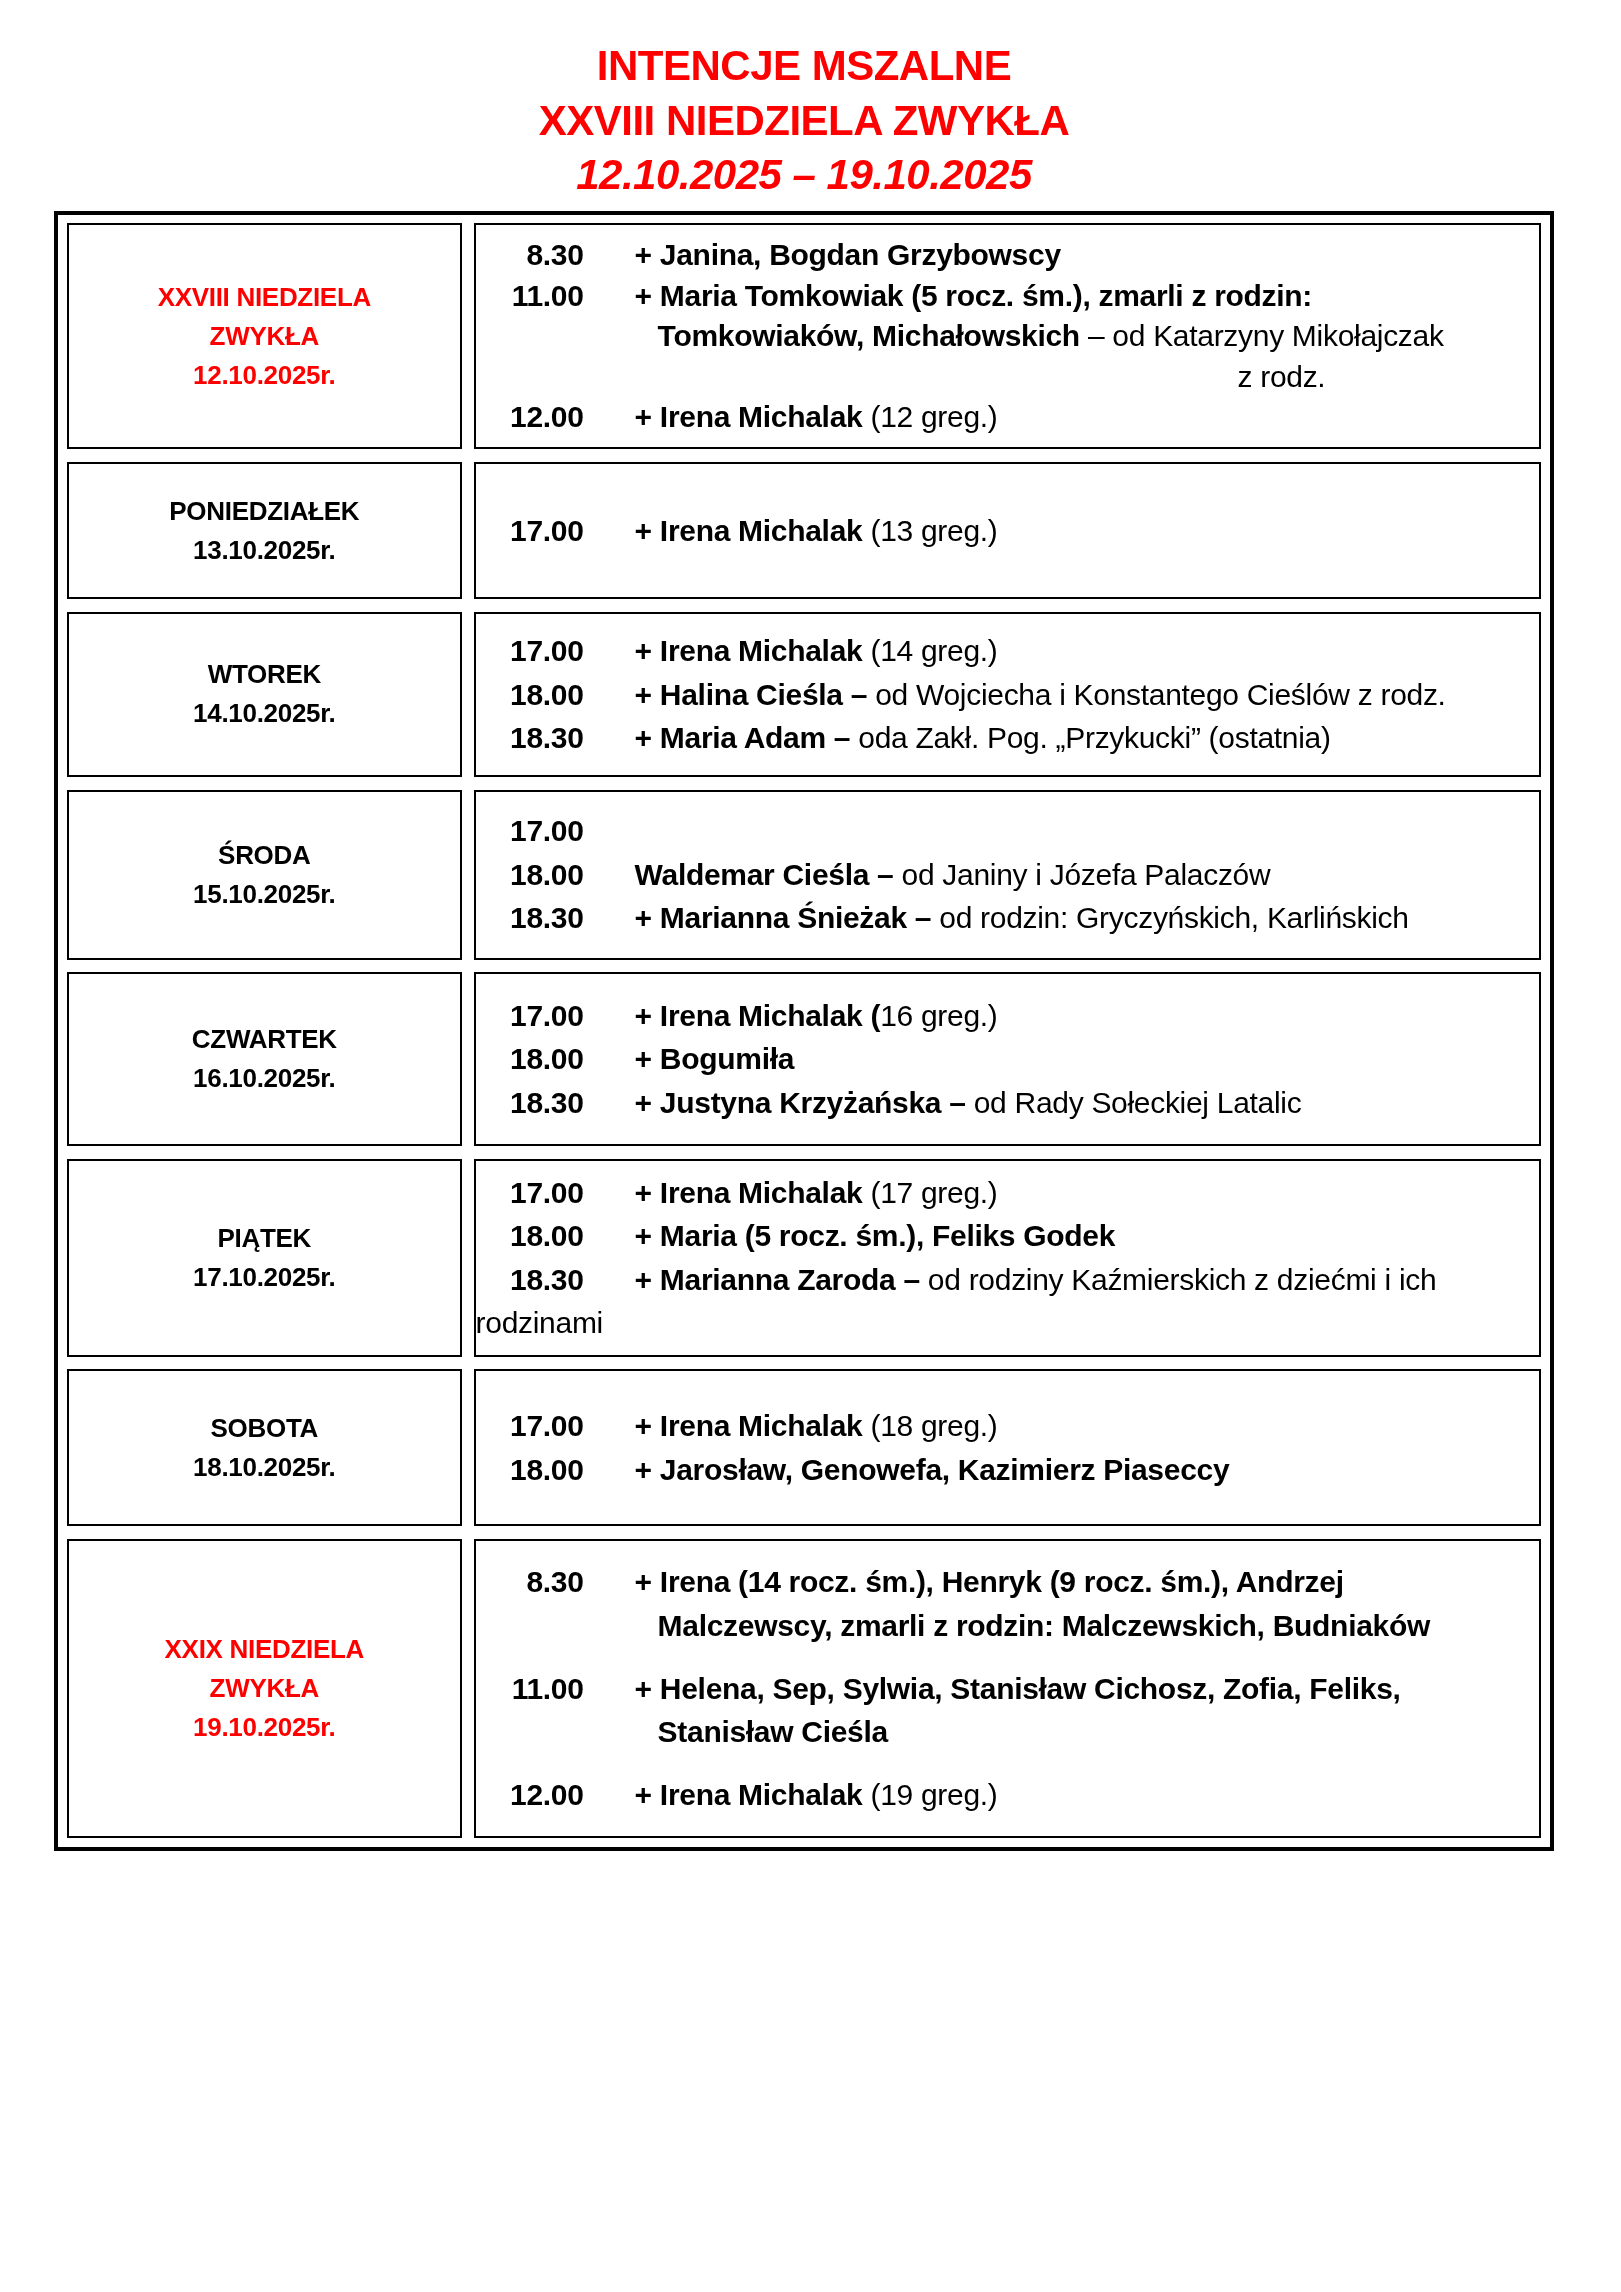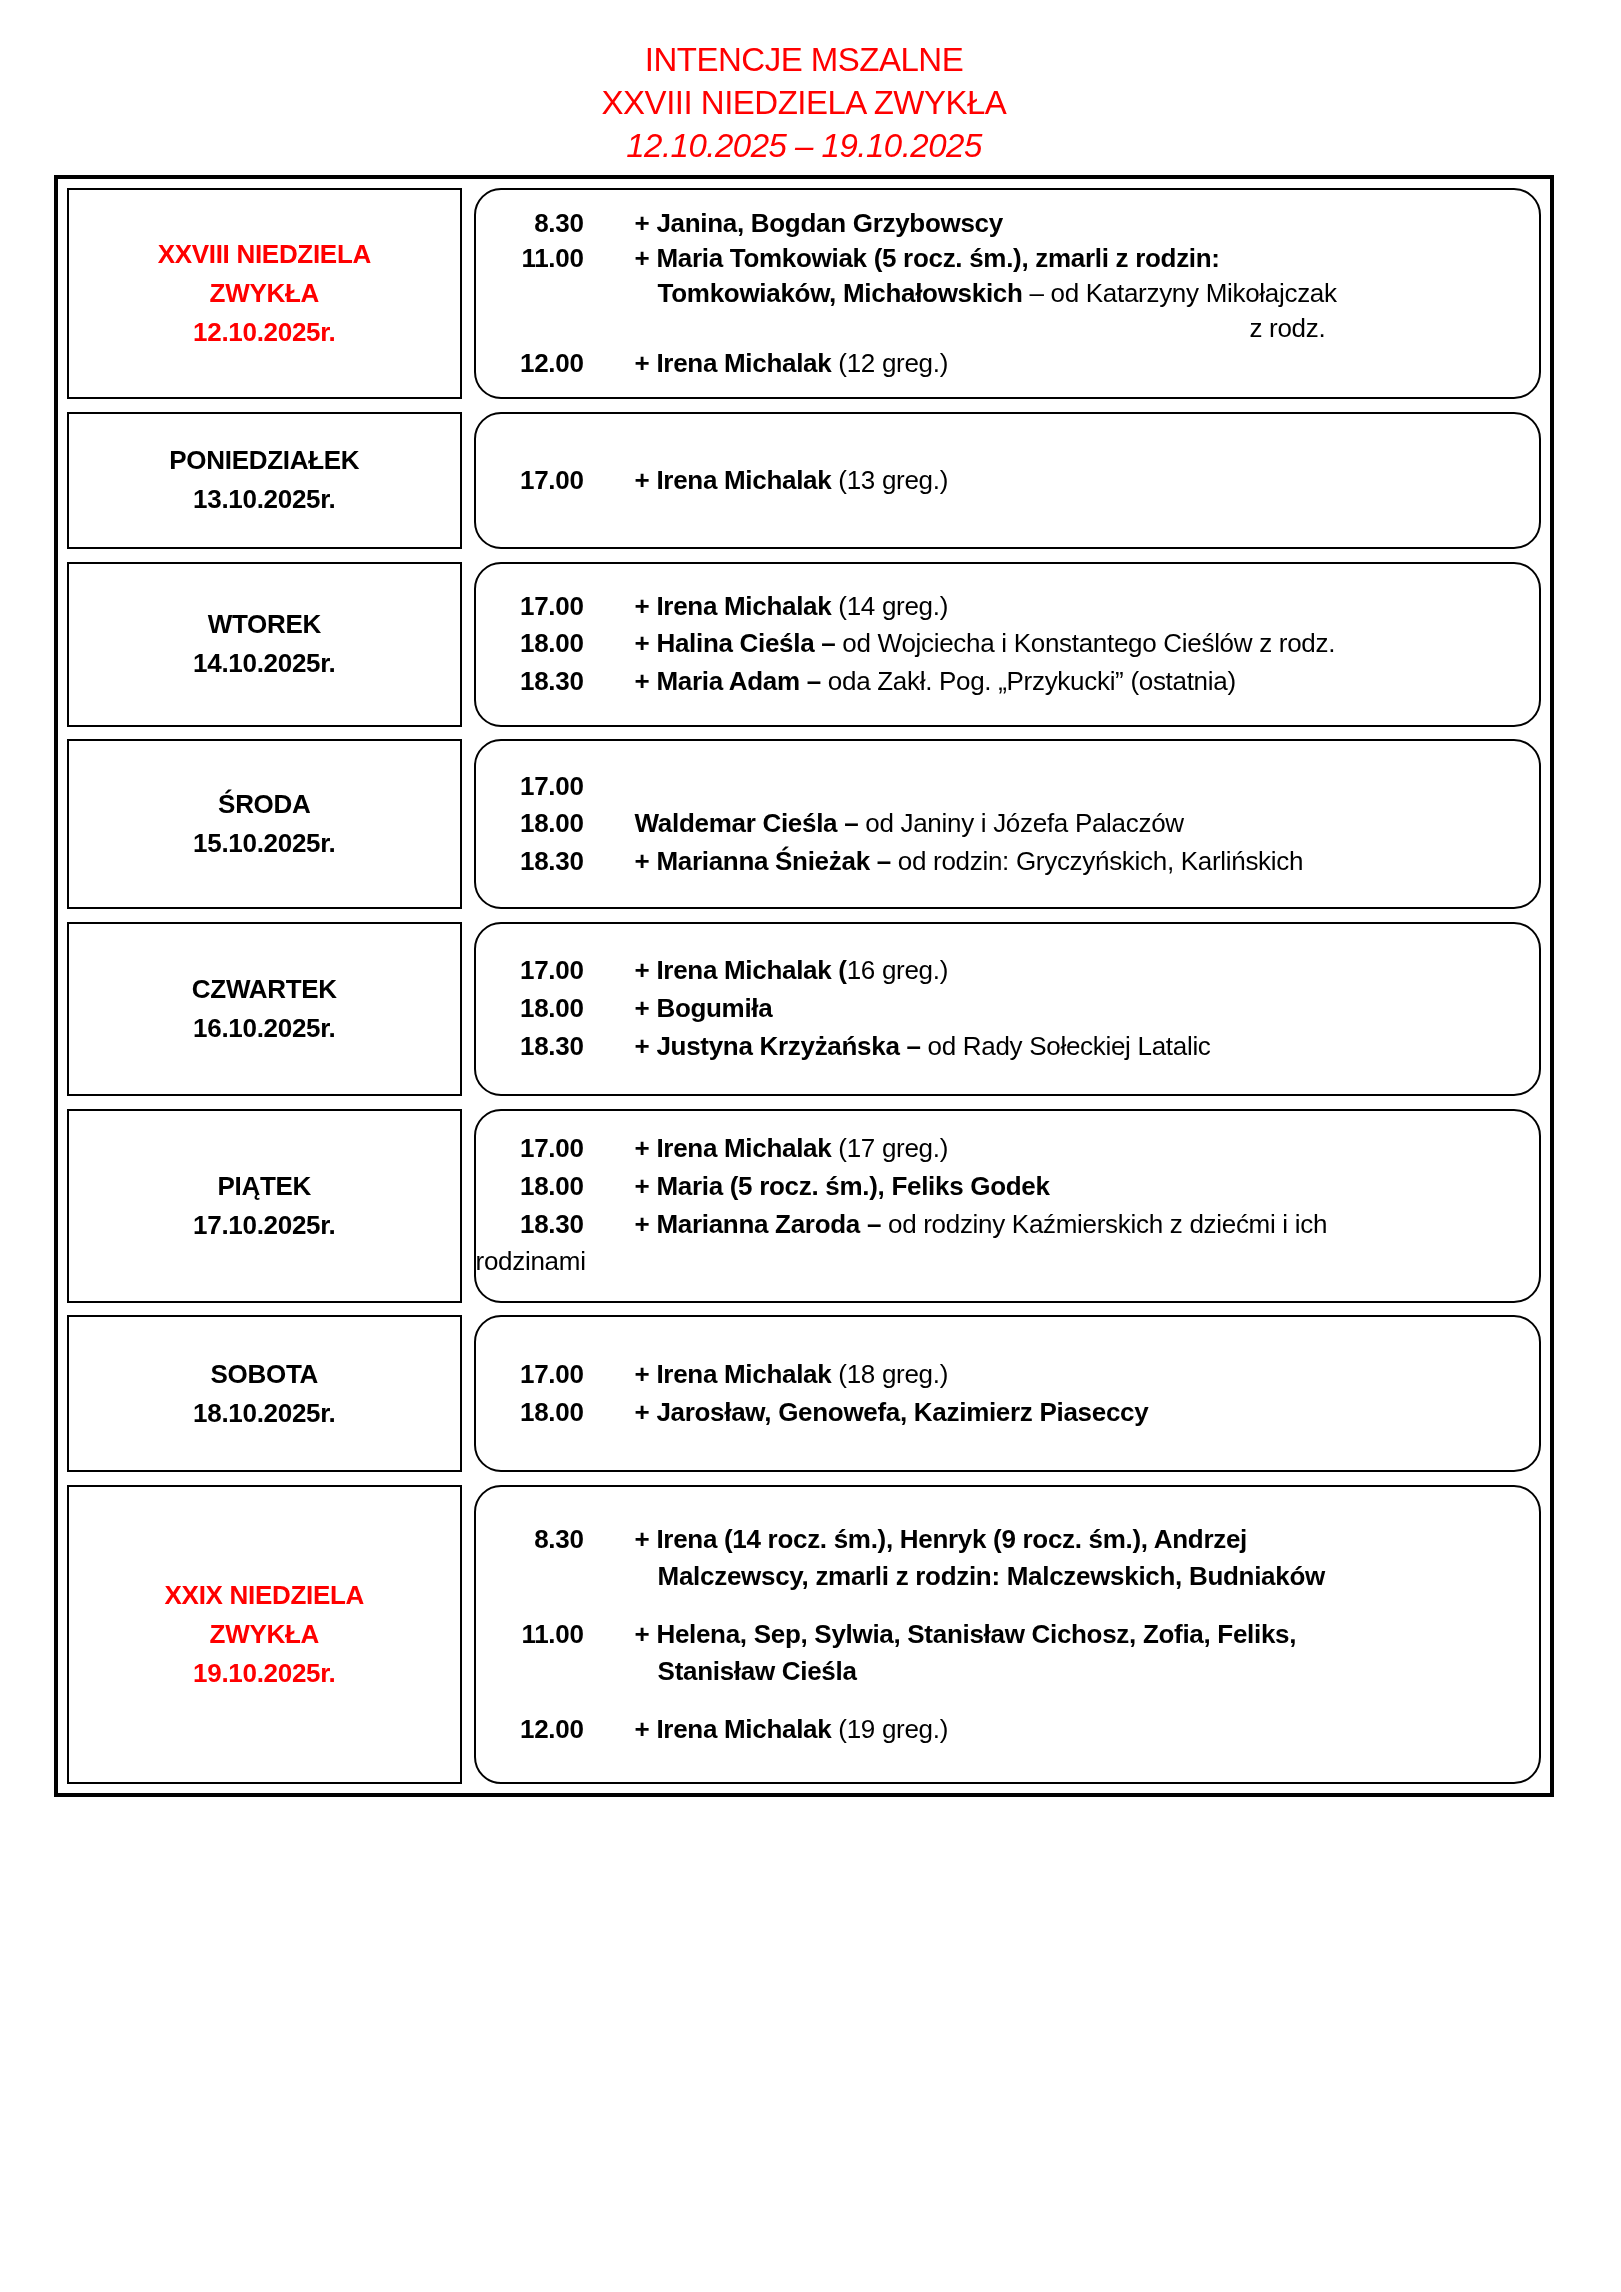--- a/index.html
+++ b/index.html
@@ -14,22 +14,22 @@
   }
   .page { width: 1621px; height: 2293px; background: #fff; }
 
   
   .doc-header {
     margin: 39px 0 7.8px 54px;
     width: 1500px;
     text-align: center;
   }
   .title-line {
-    font-size: 33px;
-    font-weight: 400;
+    font-size: 42px;
+    font-weight: 700;
     line-height: 1.3;
     color: var(--accent);
     letter-spacing: -0.5px;
   }
   .title-date { font-style: italic; }
 
   
   .mass-table {
     margin-left: 54px;
     width: 1500px;
@@ -64,25 +64,24 @@
     line-height: 1.5;
     letter-spacing: -0.3px;
   }
   .day-cell.day-red { color: var(--accent); }
 
   .main-cell {
     flex: 1;
     display: flex;
     flex-direction: column;
     justify-content: center;
-    font-size: 26px;
+    font-size: 30px;
     line-height: 1.45;
     letter-spacing: -0.3px;
     padding: 9.8px 11.8px 9.8px 0;
-    border-radius: 27px;
   }
   .row:nth-child(1) .main-cell { line-height: 1.35; }
 
   .line { display: flex; }
   .time { flex: 0 0 108px; text-align: right; font-weight: 700; }
   .text { flex: 1; padding-left: 51px; }
   .line.cont .text { padding-left: 74px; }
   .line.far .text { text-align: right; padding-right: 202px; }
   .line.center { display: block; padding-right: 88px; }
   .line.center .text { padding: 0; text-align: center; }

